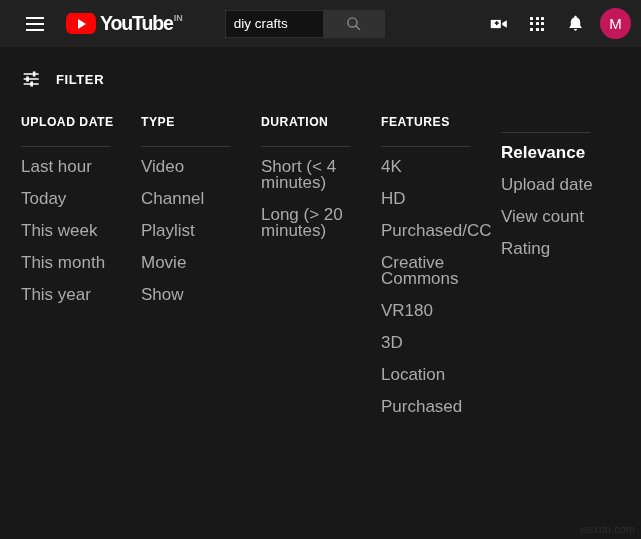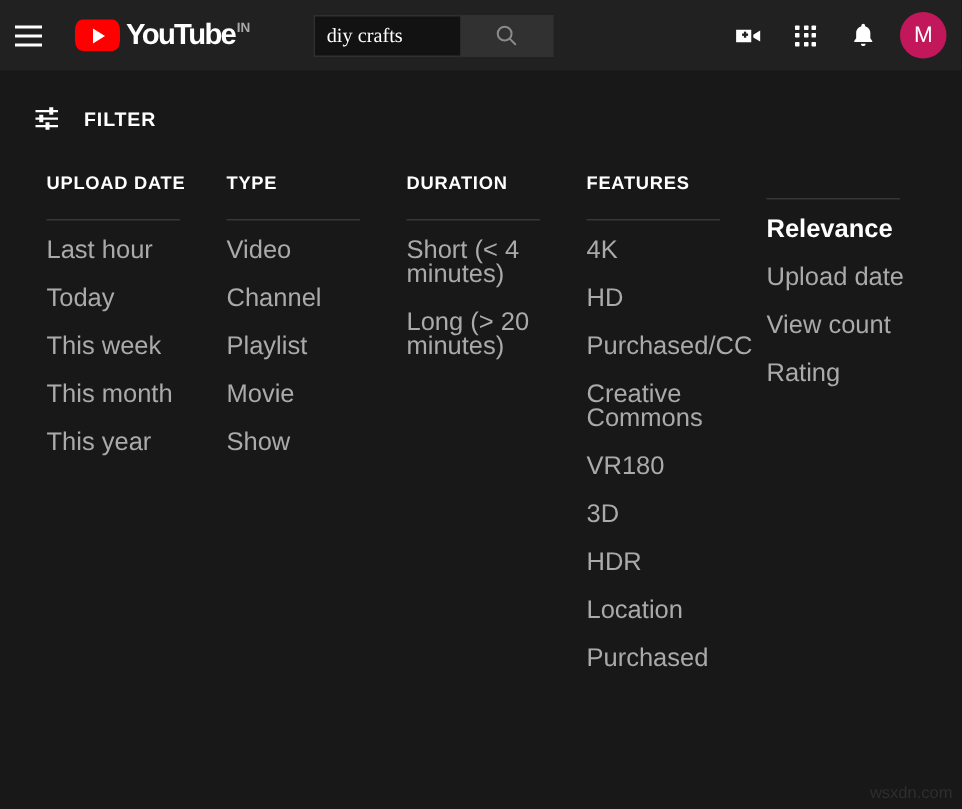--- a/index.html
+++ b/index.html
@@ -12,21 +12,21 @@
     -webkit-font-smoothing: antialiased;
   }
 
   
   .masthead {
     position: relative;
     height: 47px;
     background: #212121;
     display: flex;
     align-items: center;
-    padding: 0 10px 0 10px;
+    padding: 0 10px 0 26px;
   }
   .hamburger {
     width: 24px; height: 24px;
     display: flex; flex-direction: column; justify-content: center;
     gap: 4px;
     cursor: pointer;
     margin-right: 16px;
   }
   .hamburger span {
     display: block; height: 2px; width: 18px; background: #fff;
@@ -62,21 +62,21 @@
   .search-wrap {
     display: flex; margin-left: 36px;
   }
   .search-input {
     width: 98px; height: 28px;
     background: #121212;
     border: 1px solid #303030;
     border-right: none;
     color: #fff; font-size: 13.5px;
     padding: 0 8px;
-    font-family: Liberation Serif, serif;
+    font-family: Liberation Sans, sans-serif;
     outline: none;
   }
   .search-input::placeholder { color: #717171; }
   .search-btn {
     width: 62px; height: 28px;
     background: #313131;
     border: 1px solid #303030;
     display: flex; align-items: center; justify-content: center;
     cursor: pointer;
   }
@@ -115,21 +115,20 @@
   }
   .filter-label {
     color: #fff; font-size: 13px; font-weight: bold;
     letter-spacing: 0.6px; margin-left: 14px;
   }
 
   
   .columns {
     display: flex;
     padding: 26px 0 0 21px;
-    justify-content: center;
   }
   .col { width: 120px; }
   .col-head {
     color: #fff; font-size: 12.2px; font-weight: bold;
     letter-spacing: 0.5px;
     white-space: nowrap;
   }
   .col-rule {
     height: 1px; background: #373737;
     margin-top: 17px; margin-bottom: 12px;
@@ -260,21 +259,20 @@
       </div>
       <div class="col">
         <div class="col-head">FEATURES</div>
         <div class="col-rule"></div>
         <div class="f-item">4K</div>
         <div class="f-item">HD</div>
         <div class="f-item">Purchased/CC</div>
         <div class="f-item">Creative Commons</div>
         <div class="f-item">VR180</div>
         <div class="f-item">3D</div>
-        <div class="f-item">HDR</div>
         <div class="f-item">Location</div>
         <div class="f-item">Purchased</div>
       </div>
       <div class="col">
         <div class="col-rule"></div>
         <div class="f-item selected">Relevance</div>
         <div class="f-item">Upload date</div>
         <div class="f-item">View count</div>
         <div class="f-item">Rating</div>
       </div>

